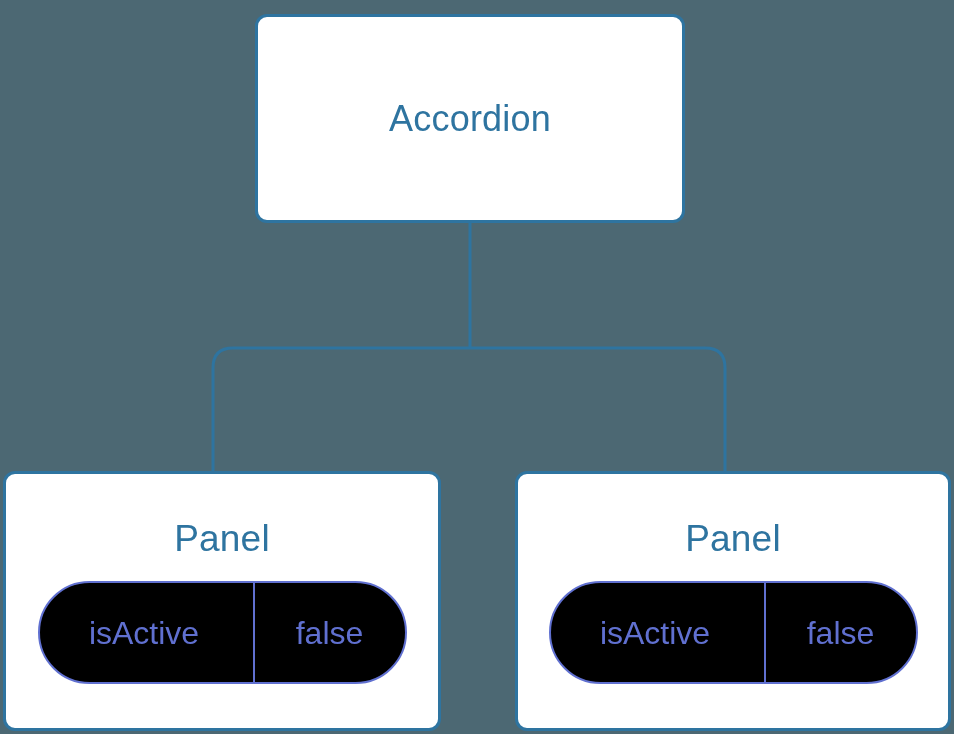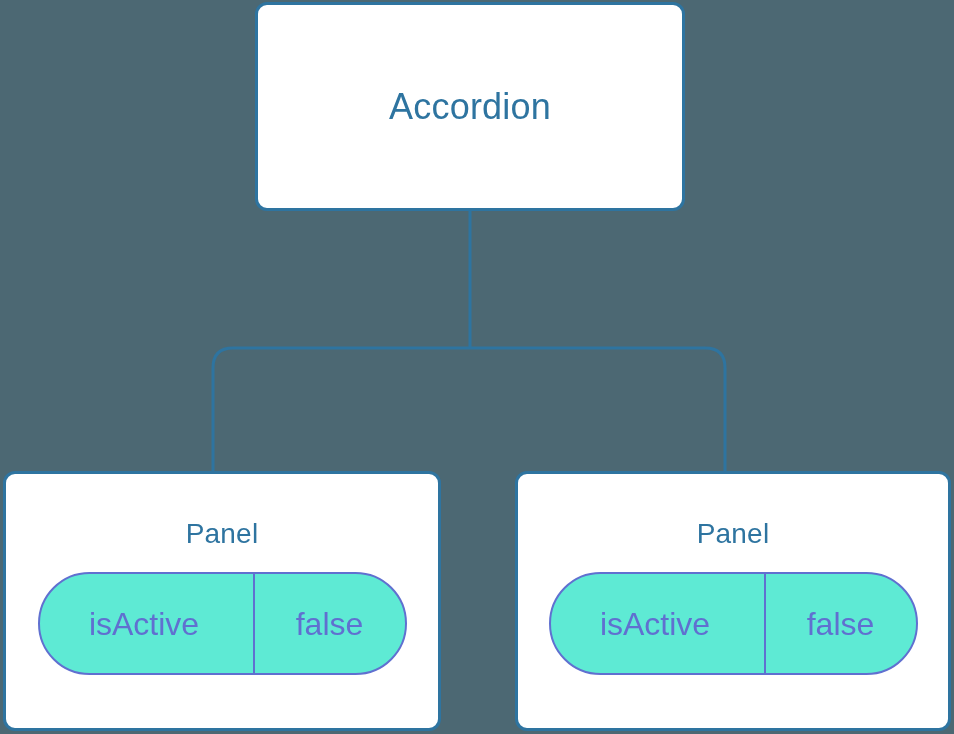--- a/index.html
+++ b/index.html
@@ -43,21 +43,21 @@
     border-radius: 12px;
     z-index: 2;
     display: flex;
     flex-direction: column;
     align-items: center;
   }
 
   
   #root-node {
     left: 255px;
-    top: 2px;
+    top: 14px;
     width: 430px;
     height: 209px;
     justify-content: center;
   }
 
   
   #child-node-0 {
     left: 3px;
     top: 471px;
     width: 438px;
@@ -66,21 +66,21 @@
 
   #child-node-1 {
     left: 515px;
     top: 471px;
     width: 436px;
     height: 260px;
   }
 
   .node-title {
     color: #2e74a0;
-    font-size: 28px;
+    font-size: 37px;
     font-weight: 400;
     letter-spacing: 0.2px;
     line-height: 1;
     white-space: nowrap;
   }
 
   #root-node .node-title {
     font-size: 36px;
   }
 
@@ -89,21 +89,21 @@
   }
 
   
   .prop-pill {
     margin-top: 24px;
     height: 103px;
     display: flex;
     align-items: stretch;
     border: 2px solid #6070d0;
     border-radius: 52px;
-    background: #5eead4;
+    background: #000000;
     overflow: hidden;
   }
 
   #child-node-0 .prop-pill { width: 369px; }
   #child-node-1 .prop-pill { width: 369px; }
 
   .prop-key,
   .prop-value {
     display: flex;
     align-items: center;

